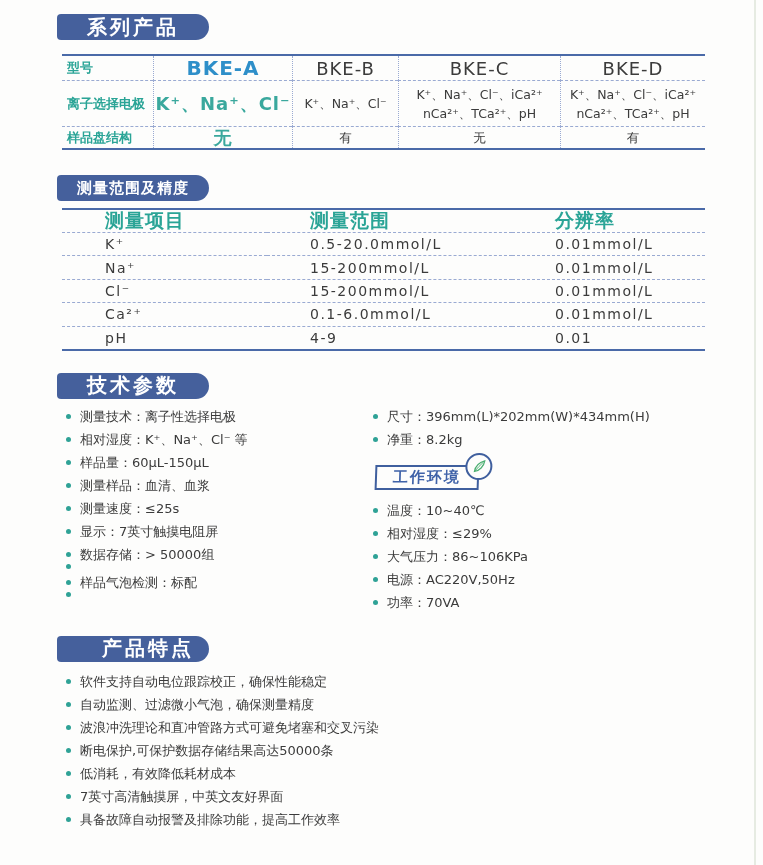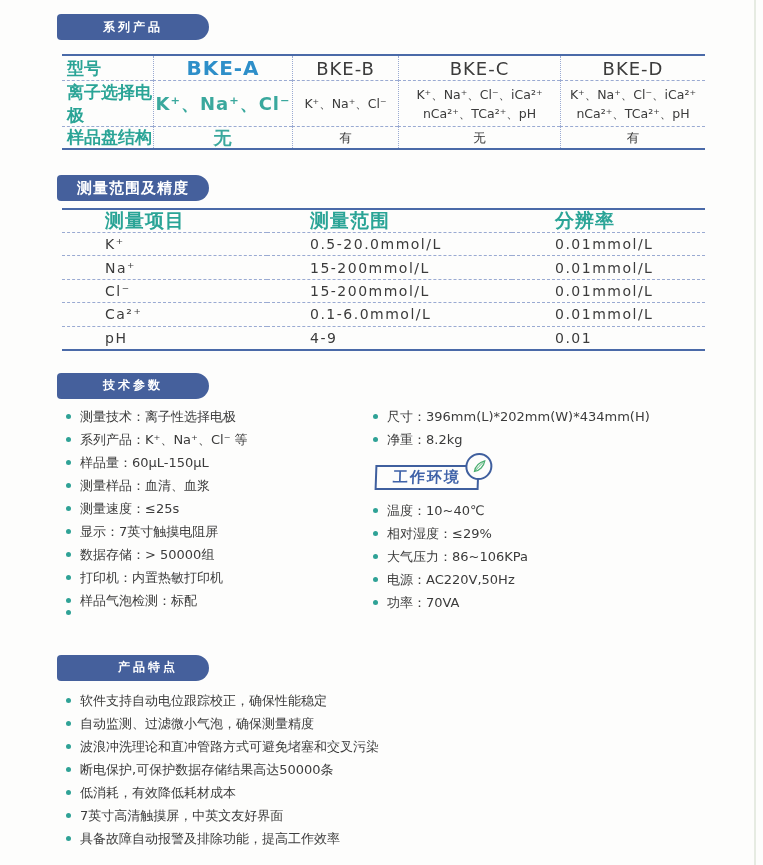--- a/index.html
+++ b/index.html
@@ -8,41 +8,41 @@
     background:#fdfdfc;
     font-family:"DejaVu Sans","Liberation Sans",sans-serif;
     color:#3b3b3b;
     position:relative;
     overflow:hidden;
   }
   .page-edge { position:absolute; left:754px; top:0; width:2px; height:865px; background:#e6ebe2; }
 
   
   .badge {
-    background:#45609c; color:#ffffff; font-weight:bold; font-size:12px;
+    background:#45609c; color:#ffffff; font-weight:bold; font-size:20px;
     min-width:152px; height:26px; display:inline-flex; align-items:center; justify-content:center;
     border-radius:5px 16px 16px 5px; letter-spacing:3px; padding:0 14px;
   }
   .badge.wide { letter-spacing:1px; font-size:15px;text-align:right; }
   .badge-row { margin-left:57px; }
   #badge-series { margin-top:14px; }
   #badge-range { margin-top:25px; }
   #badge-tech { margin-top:22px; }
   #badge-features { margin-top:22px;padding-left:44px; }
 
   
   .t1 {
     margin:14px 0 0 62px; width:643px;
     display:grid;
     grid-template-columns:91px 139px 106px 162px 145px;
     grid-template-rows:24px 46px 22px;
     border-top:2px solid #4a6aa8; border-bottom:2px solid #4a6aa8;
   }
   .t1 > div { display:flex; align-items:center; justify-content:center; flex-direction:column; }
-  .t1 .lbl { color:#2aa496; font-weight:bold; font-size:17px; align-items:flex-start; padding-left:5px; }
+  .t1 .lbl { color:#2aa496; font-weight:bold; font-size:13px; align-items:flex-start; padding-left:5px; }
   .t1 .vline { border-left:1px dotted #9aaad2; }
   .t1 .hline { border-top:1px dashed #9aaad2; }
   .t1 .model-plain { font-size:18px; letter-spacing:1px; color:#3b3b3b; }
   .t1 .model-a { color:#2e8fc9; font-weight:bold; font-size:20px; letter-spacing:1px; }
   .t1 .big-teal { color:#3aa89d; font-weight:bold; font-size:18px; letter-spacing:1px; }
   .t1 .small-cell { font-size:12.5px; line-height:19px; color:#3b3b3b; }
 
   
   .t2 {
     margin:7px 0 0 62px; width:643px;
@@ -53,21 +53,21 @@
   }
   .t2 > div { display:flex; align-items:center; padding-left:43px; }
   .t2 .head { color:#2aa496; font-weight:bold; font-size:19px; letter-spacing:1px; }
   .t2 .cell { font-size:14px; letter-spacing:1.5px; border-top:1px dashed #9aaad2; }
 
   
   .bullets { list-style:none; }
   .bullets li { display:flex; align-items:baseline; line-height:23px; font-size:13px; color:#3b3b3b; }
   .bullets .dot { width:5px; height:5px; border-radius:50%; background:#2fa296; margin-right:9px; flex:none; position:relative; top:-2px; }
 
-  .tech-wrap { display:flex; margin:6px 0 16px 66px; }
+  .tech-wrap { display:flex; margin:6px 0 0 66px; }
   .tech-left { width:307px; }
   .tech-right { width:360px; }
 
   
   .env-box {
     position:relative; margin:14px 0 9px 2px; width:104px; height:25px;
     border:2px solid #3f5f9e; display:flex; align-items:center; justify-content:center;
     color:#3f62a8; font-weight:bold; font-size:15px; letter-spacing:2px;
     transform:skewX(-2deg);
   }
@@ -152,21 +152,21 @@
 </div>
 
 <div class="tech-wrap">
   <ul class="bullets tech-left">
     <li>
         <span class="dot"></span>
         <span>测量技术：离子性选择电极</span>
       </li>
     <li>
         <span class="dot"></span>
-        <span>系列产品：K⁺、Na⁺、Cl⁻ 等</span>
+        <span>相对湿度：K⁺、Na⁺、Cl⁻ 等</span>
       </li>
     <li>
         <span class="dot"></span>
         <span>样品量：60μL-150μL</span>
       </li>
     <li>
         <span class="dot"></span>
         <span>测量样品：血清、血浆</span>
       </li>
     <li>
@@ -176,21 +176,20 @@
     <li>
         <span class="dot"></span>
         <span>显示：7英寸触摸电阻屏</span>
       </li>
     <li>
         <span class="dot"></span>
         <span>数据存储：&gt; 50000组</span>
       </li>
     <li>
         <span class="dot"></span>
-        <span>打印机：内置热敏打印机</span>
       </li>
     <li>
         <span class="dot"></span>
         <span>样品气泡检测：标配</span>
       </li>
     <li>
         <span class="dot"></span>
       </li>
   </ul>
 

